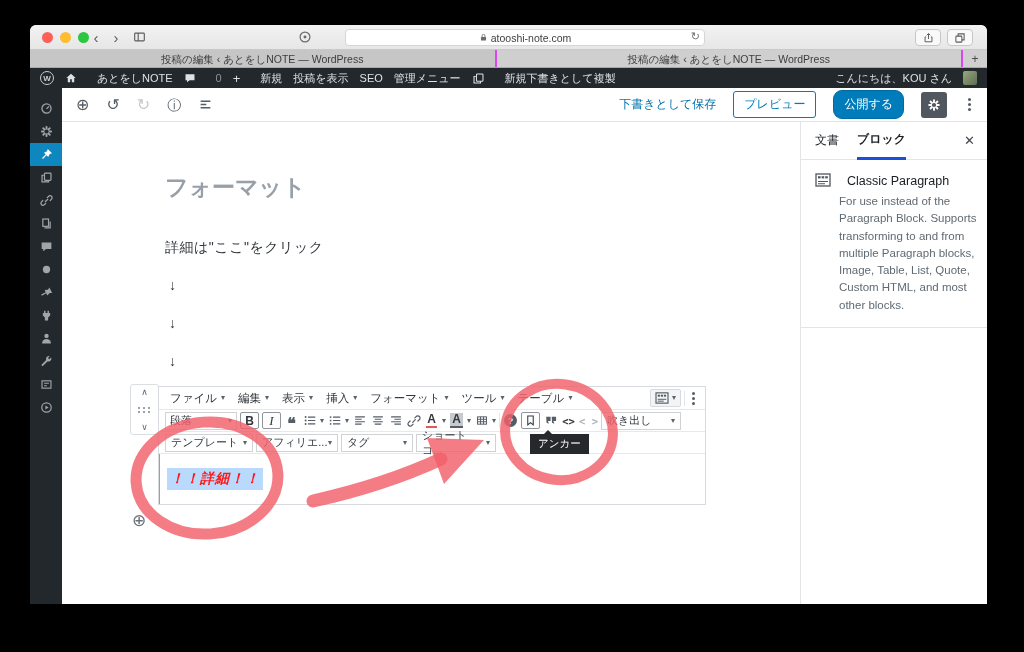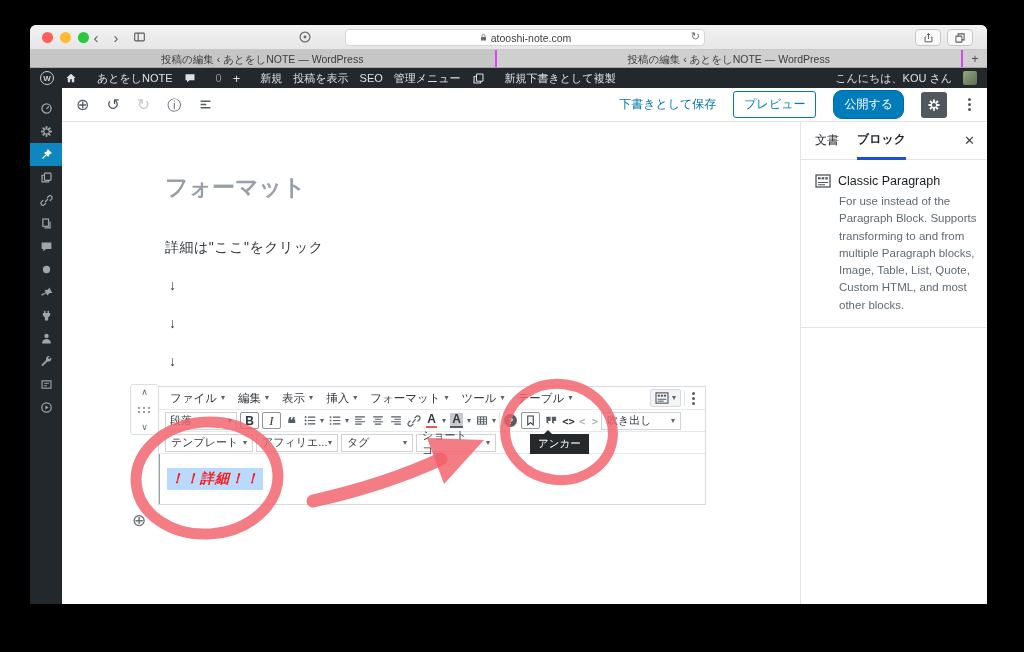--- a/index.html
+++ b/index.html
@@ -117,21 +117,21 @@
     border-right:4px solid transparent;border-bottom:4px solid #26292c}
 
   
   .block-sb{width:187px;border-left:1px solid #e2e4e7;background:#fff;display:flex;flex-direction:column}
   .sb-tabs{height:38px;border-bottom:1px solid #e2e4e7;display:flex;align-items:stretch;padding:0 14px;gap:18px;position:relative}
   .sb-tab{display:flex;align-items:center;font-size:12px;color:#191e23}
   .sb-tab.active{font-weight:bold;border-bottom:3px solid #1d4ed8;margin-bottom:-1px}
   .sb-close{position:absolute;right:12px;top:0;height:100%;display:flex;align-items:center;
     color:#40464d;font-size:13px}
   .sb-card{padding:13px 14px;border-bottom:1px solid #e2e4e7}
-  .sb-card-head{display:flex;gap:7px;align-items:flex-end}
+  .sb-card-head{display:flex;gap:16px;align-items:flex-start}
   .sb-card-title{font-size:12.5px;color:#191e23;font-weight:500;padding-top:1px}
   .sb-card-desc{margin-left:24px;margin-top:5px;font-size:11.5px;color:#606a73;line-height:1.5;width:148px}
 
   
   .anno{position:absolute;left:0;top:0;width:1024px;height:652px;pointer-events:none;z-index:60}
 
   .svgi{display:block}
 </style>
 </head>
 <body>

